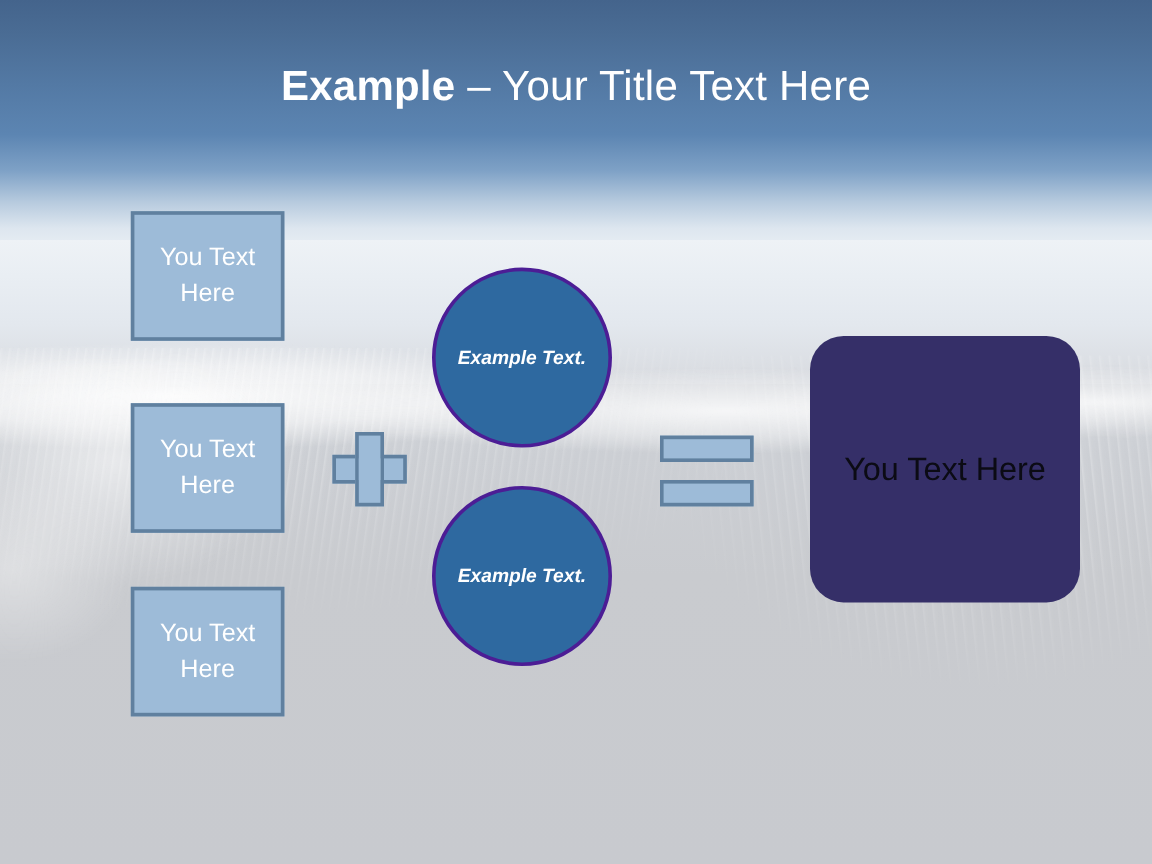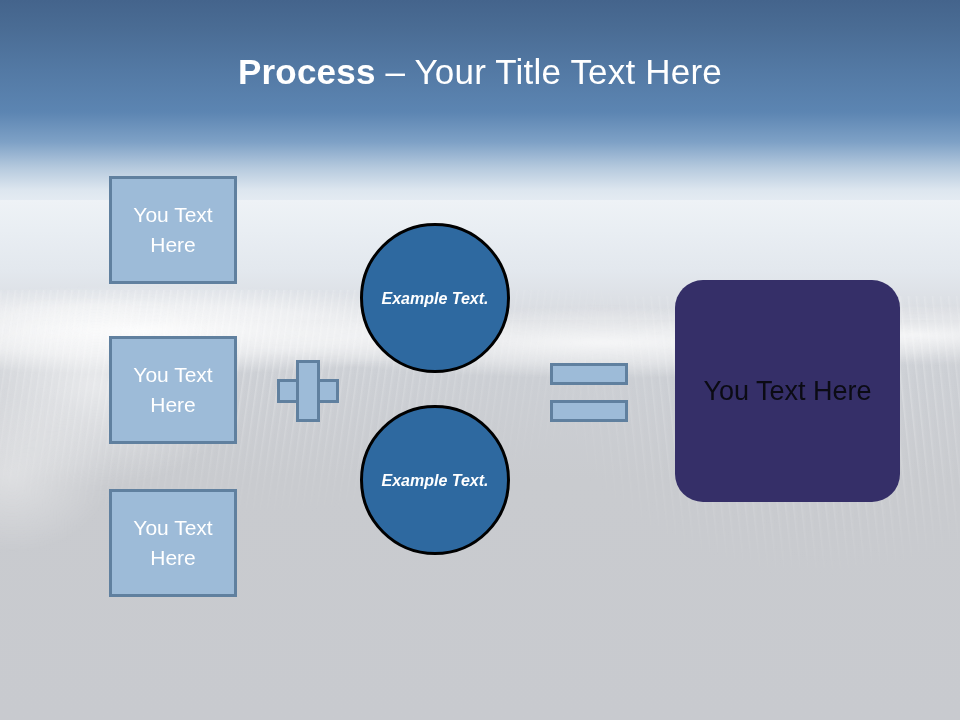--- a/index.html
+++ b/index.html
@@ -137,21 +137,21 @@
     position:absolute; left:22px; top:22px; width:18px; height:18px;
     background:#9dbbd8;
   }
 
   
   .circle {
     position:absolute;
     width:150px; height:150px;
     border-radius:50%;
     background:#2e69a0;
-    border:3px solid #000000;
+    border:3px solid #4c1d95;
     display:flex;
     align-items:center;
     justify-content:center;
     color:#ffffff;
     font-size:16px;
     line-height:23px;
     font-weight:bold;
     font-style:italic;
     text-align:center;
   }
@@ -190,21 +190,21 @@
 
   <div class="bg-sky"></div>
   <div class="bg-haze"></div>
   <div class="bg-floor"></div>
   <div class="wave-crest"></div>
   <div class="wave-strands"></div>
   <div class="wave-strands-2"></div>
   <div class="wave-spray"></div>
 
   <div class="title">
-    <span class="strong">Process</span><span class="rest"> – Your Title Text Here</span>
+    <span class="strong">Example</span><span class="rest"> – Your Title Text Here</span>
   </div>
 
   <div class="inbox inbox-1">
     <span>You Text Here</span>
   </div>
   <div class="inbox inbox-2">
     <span>You Text Here</span>
   </div>
   <div class="inbox inbox-3">
     <span>You Text Here</span>

